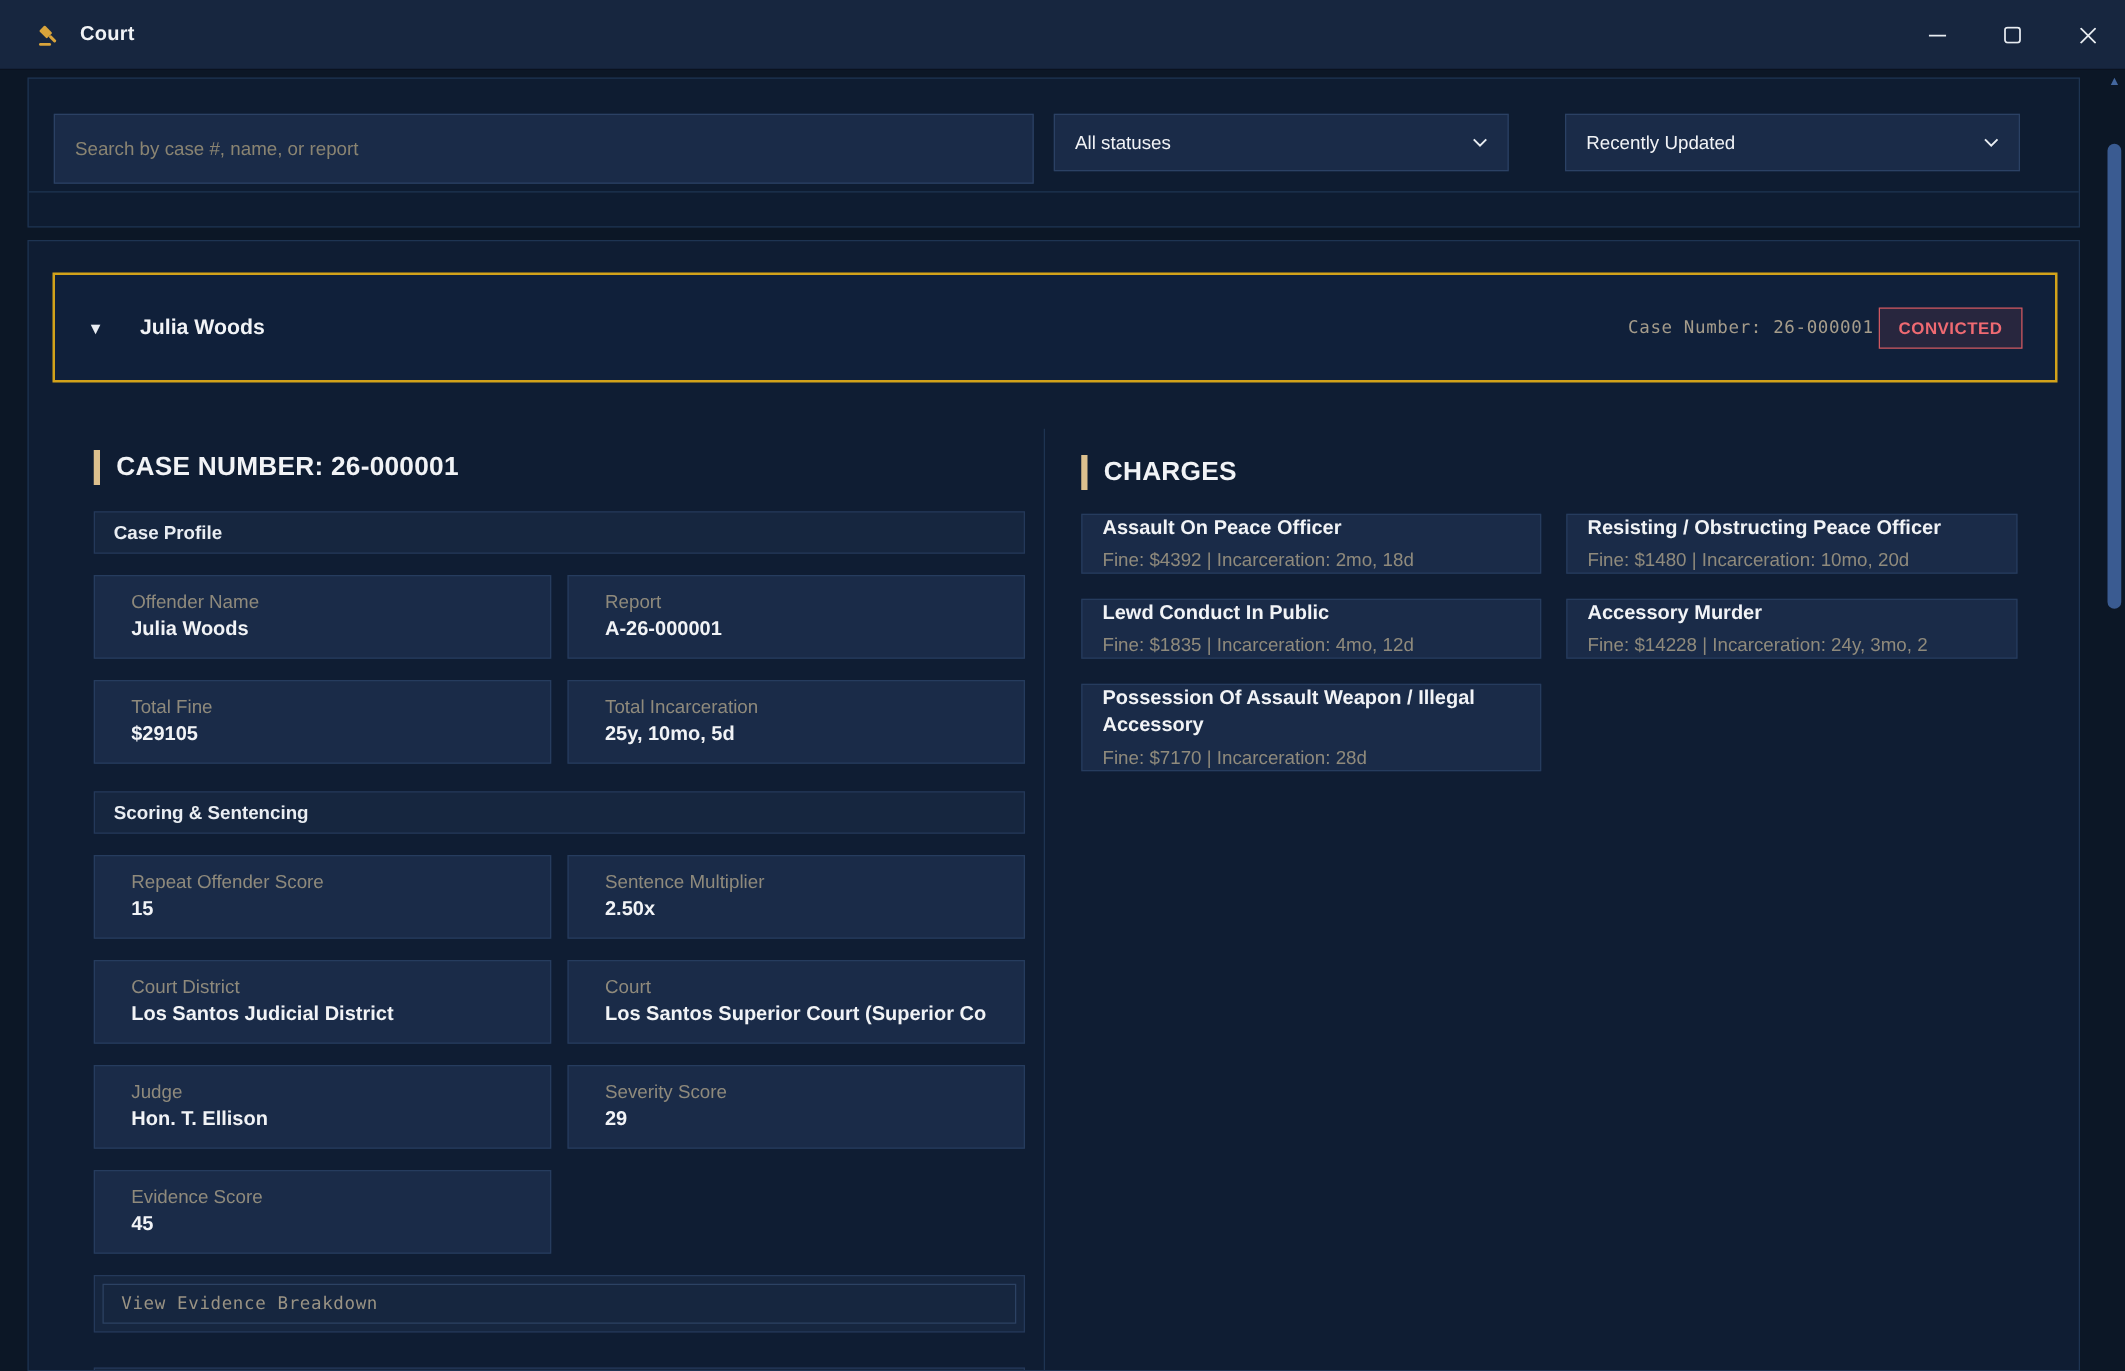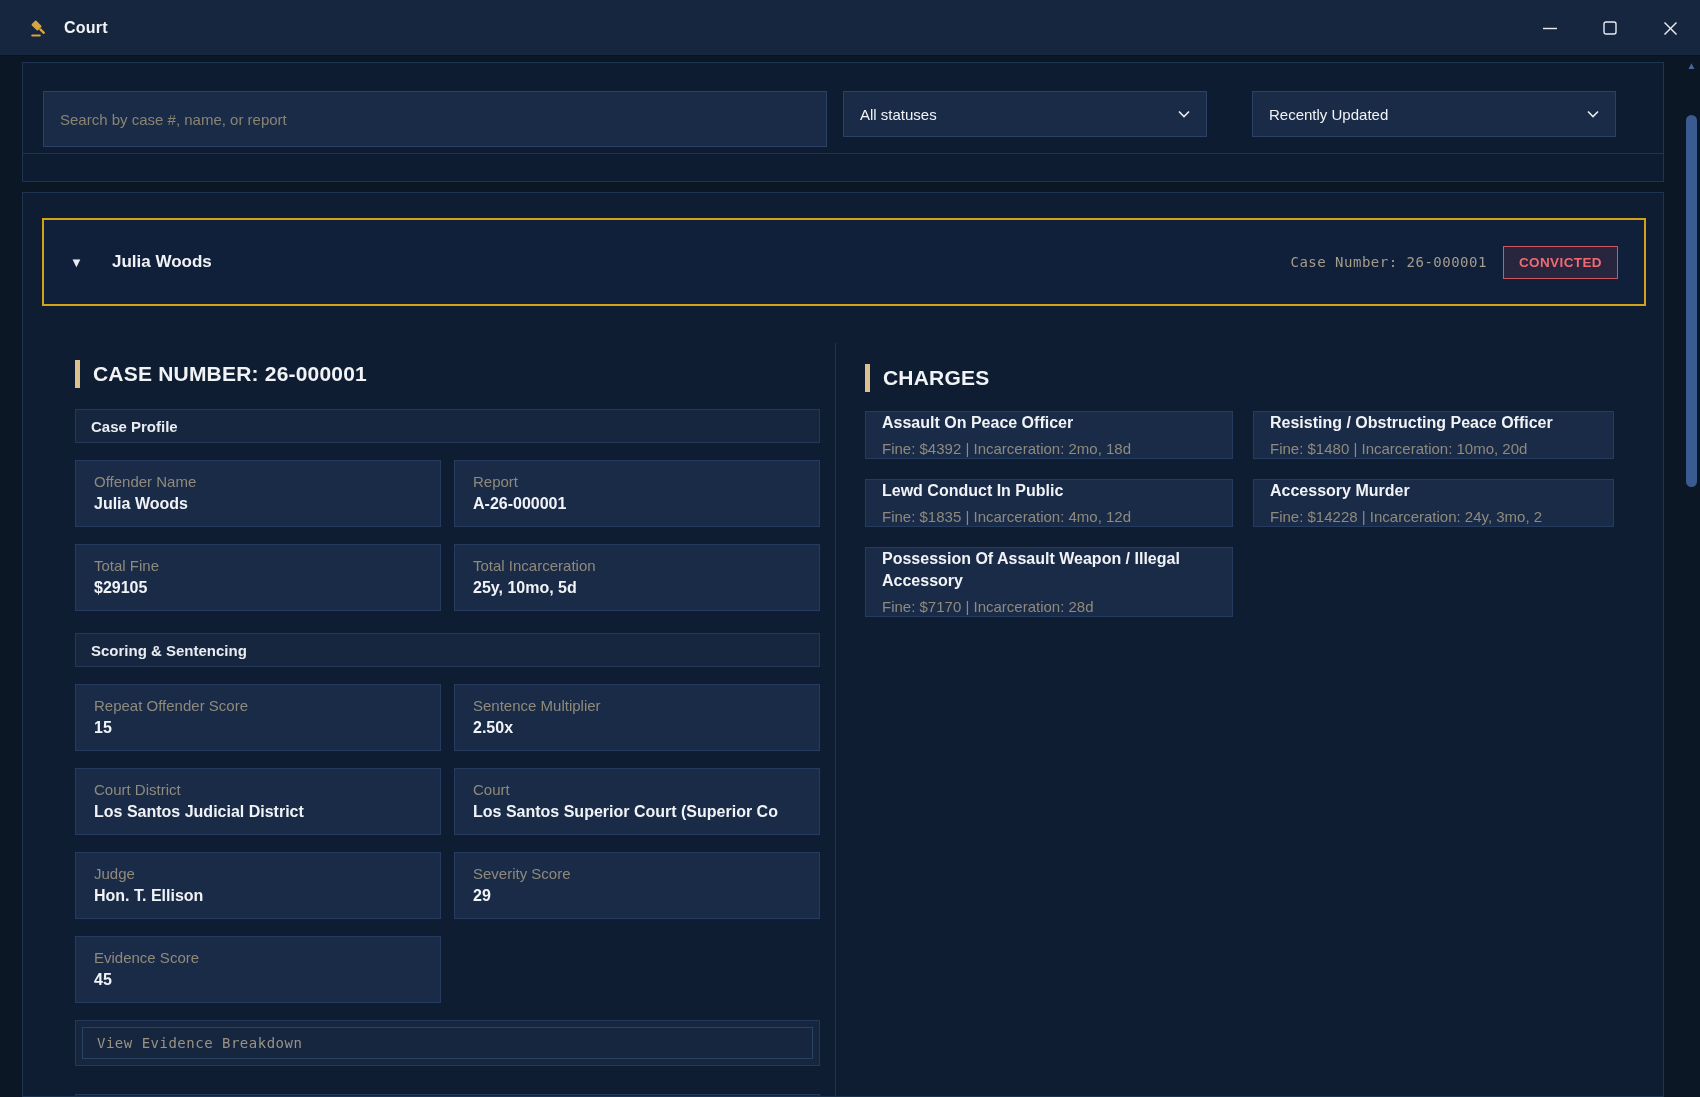--- a/index.html
+++ b/index.html
@@ -58,21 +58,21 @@
   
   .case-card {
     position: absolute; left: 19px; top: 25px; width: 1604px; height: 88px;
     border: 2px solid #d2a21a; background: #10203a;
     display: flex; align-items: center; padding: 0 26px; cursor: default;
   }
   .expander { font-size: 13px; color: #e9edf2; width: 20px; }
   .offender-title { margin-left: 22px; font-size: 17px; font-weight: bold; }
   .case-num-label { margin-left: auto; font-size: 14px; color: #a59c8b; letter-spacing: 0.5px; }
   .status-badge {
-    margin-left: 16px; padding: 8px 15px;
+    margin-left: 4px; padding: 8px 15px;
     border: 1px solid #cf5860; background: rgba(207, 88, 96, 0.13);
     color: #ef6a72; font-size: 13.5px; font-weight: bold; letter-spacing: 0.4px;
   }
 
   
   .col-divider { position: absolute; left: 812px; top: 150px; width: 1px; height: 755px; background: #1e3452; }
   .left-col  { position: absolute; left: 52px;  top: 166px; width: 745px; display: flex; flex-direction: column; }
   .right-col { position: absolute; left: 842px; top: 170px; width: 749px; display: flex; flex-direction: column; }
 
   .section-heading { display: flex; align-items: center; height: 30px; }
@@ -87,21 +87,21 @@
   .group-bar.first { margin-top: 20px; }
   .group-bar.second { margin-top: 22px; }
 
   .field-grid {
     margin-top: 17px;
     display: grid; grid-template-columns: 366px 366px;
     column-gap: 13px; row-gap: 17px;
   }
   .field-card {
     background: #1a2b48; border: 1px solid #263c5e;
-    height: 67px; padding: 12px 18px; overflow: hidden;
+    height: 67px; padding: 12px 29px; overflow: hidden;
   }
   .field-label { font-size: 15px; color: #8f8a7c; white-space: nowrap; }
   .field-value { font-size: 16px; font-weight: bold; color: #f1f3f6; margin-top: 5px; white-space: nowrap; overflow: hidden; }
 
   .evidence-btn {
     margin-top: 17px; height: 46px;
     background: #16263f; border: 1px solid #24395a;
     padding: 6px; cursor: default;
   }
   .evidence-btn-inner {

